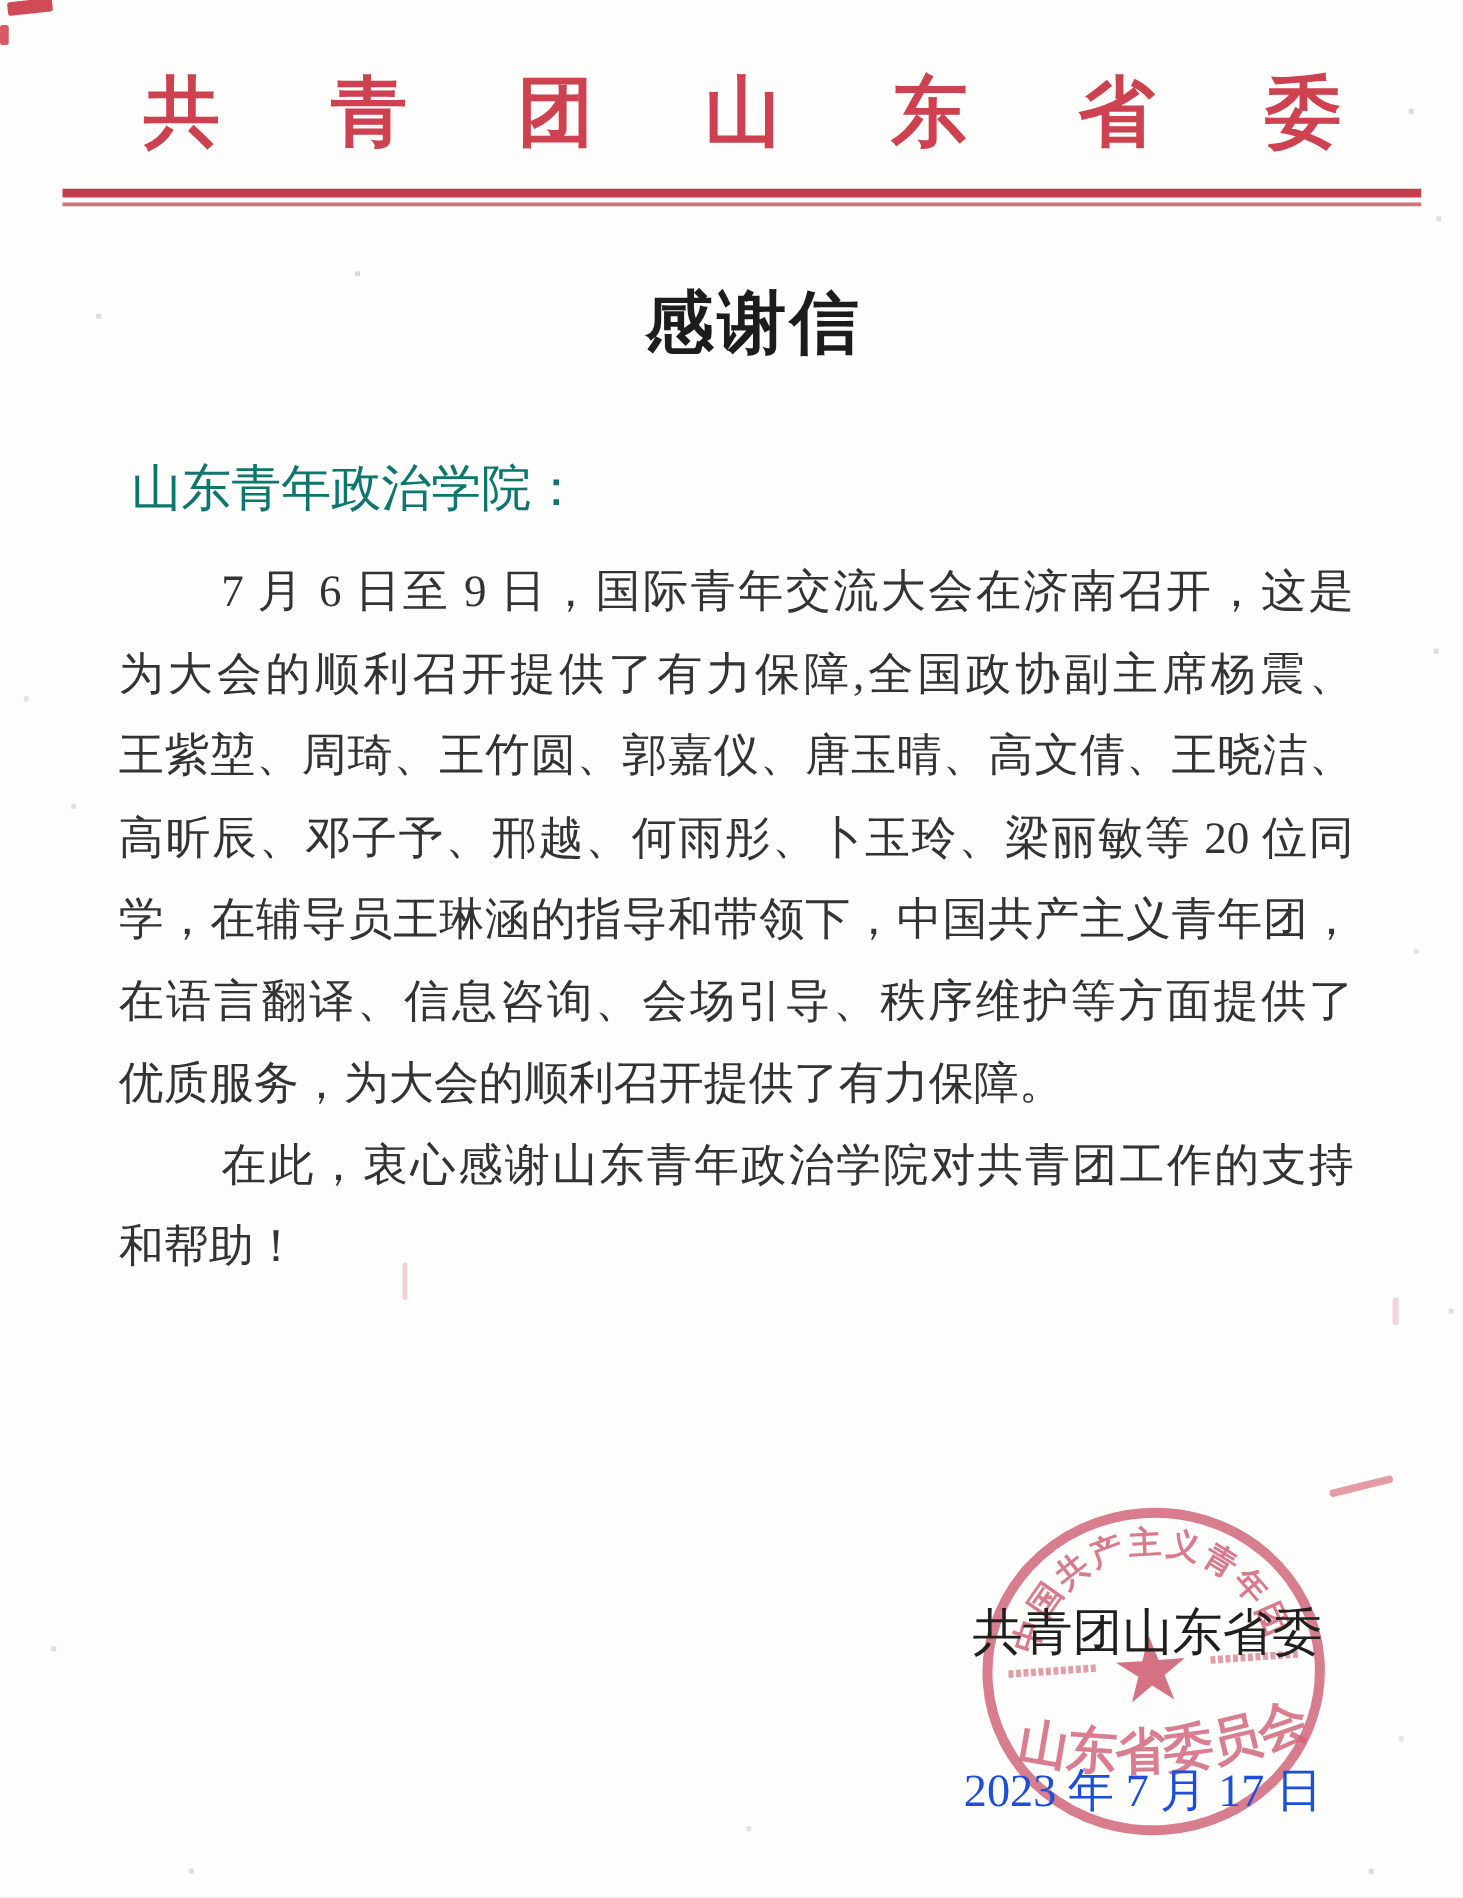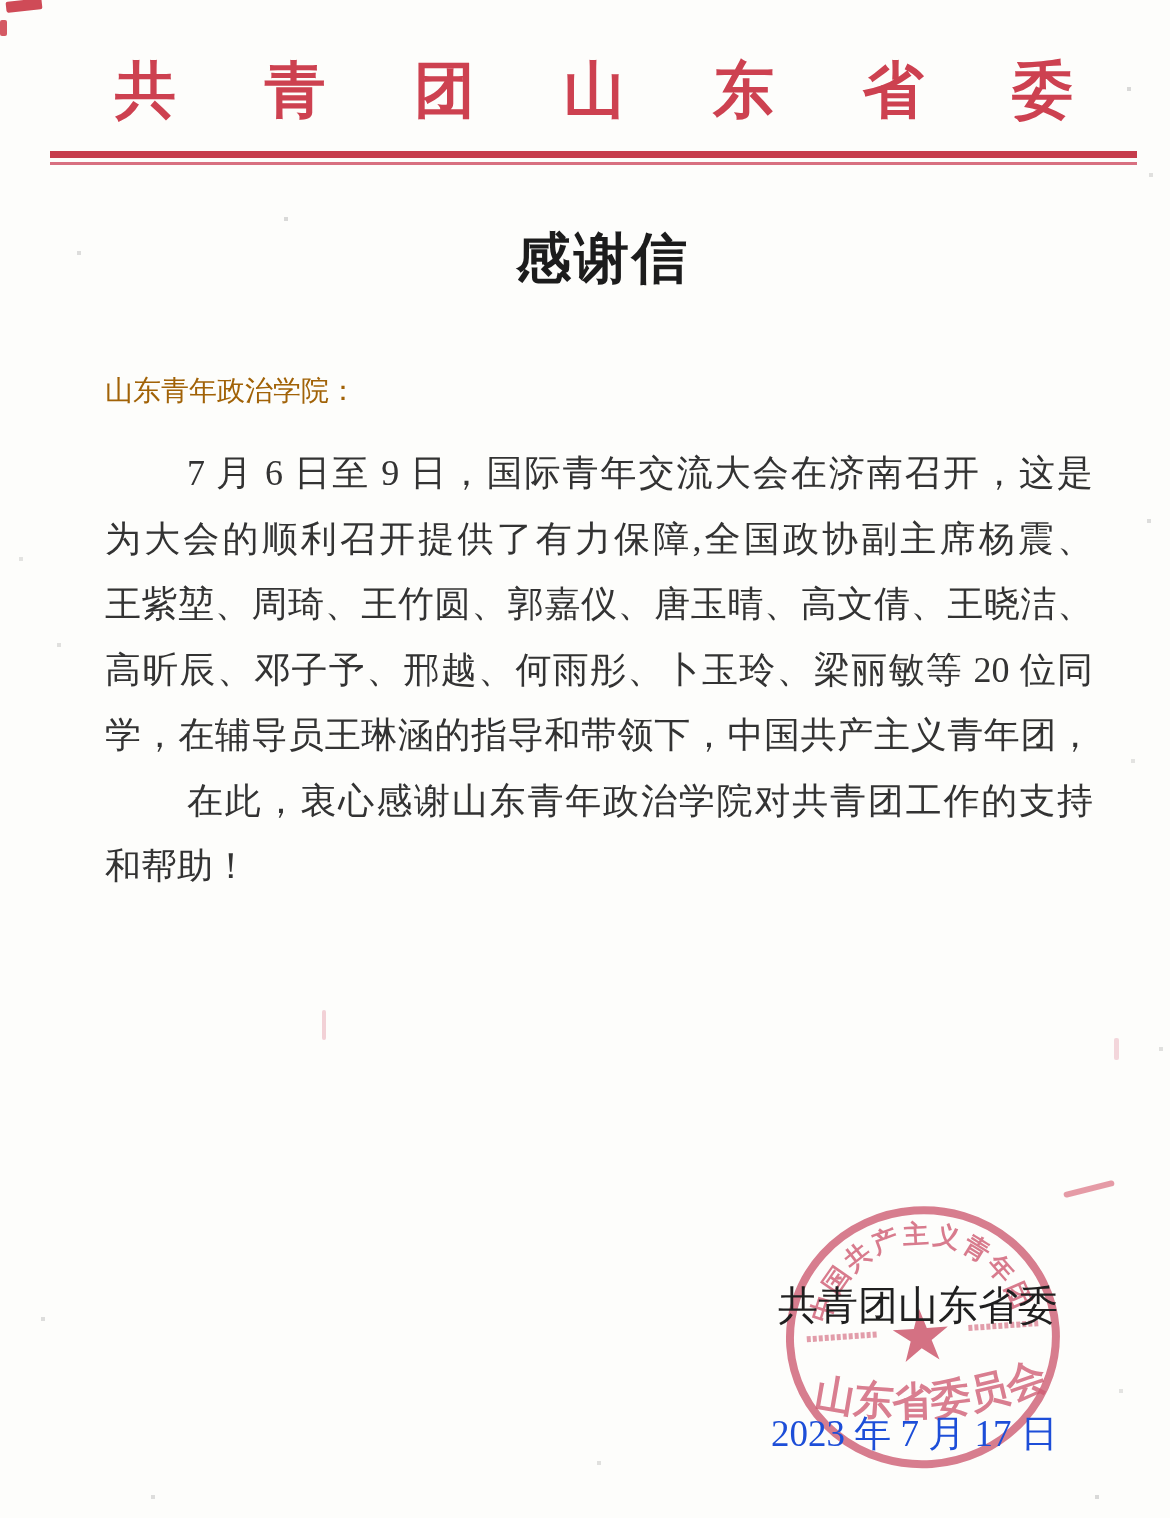--- a/index.html
+++ b/index.html
@@ -15,22 +15,22 @@
     font-size:61px;font-weight:bold;color:#cd4150;line-height:1;
   }
   .rule-thick{position:absolute;left:50px;top:151px;width:1087px;height:7px;background:#c63c4c;}
   .rule-thin{position:absolute;left:50px;top:162px;width:1087px;height:3px;background:#d87080;}
   
   .title{
     position:absolute;left:18px;top:229px;width:1170px;text-align:center;
     font-size:55px;font-weight:bold;letter-spacing:3px;color:#1c1c1c;line-height:1.1;
   }
   
-  .recipient{position:absolute;left:105px;top:358px;font-size:28px;line-height:65.5px;color:#a16207;}
-  .body{position:absolute;left:105px;top:441px;width:988px;font-size:36px;line-height:65.5px;color:#333;}
+  .recipient{position:absolute;left:105px;top:358px;font-size:40px;line-height:65.5px;color:#0f766e;}
+  .body{position:absolute;left:95px;top:441px;width:988px;font-size:36px;line-height:65.5px;color:#333;}
   .bline{min-height:65.5px;}
   .bline.just{text-align:justify;text-align-last:justify;}
   .bline.ind{text-indent:82px;}
   
   .sig-org{
     position:absolute;left:778px;top:1286px;width:272px;
     display:flex;justify-content:space-between;
     font-size:40px;color:#1f1f1f;z-index:3;line-height:1;
   }
   .sig-date{
@@ -92,20 +92,22 @@
 
   <div class="recipient">山东青年政治学院：</div>
 
   <div class="body">
 
   <div class="bline just ind">7 月 6 日至 9 日，国际青年交流大会在济南召开，这是</div>
       <div class="bline just">为大会的顺利召开提供了有力保障,全国政协副主席杨震、</div>
       <div class="bline just">王紫堃、周琦、王竹圆、郭嘉仪、唐玉晴、高文倩、王晓洁、</div>
       <div class="bline just">高昕辰、邓子予、邢越、何雨彤、卜玉玲、梁丽敏等 20 位同</div>
       <div class="bline just">学，在辅导员王琳涵的指导和带领下，中国共产主义青年团，</div>
+      <div class="bline just">在语言翻译、信息咨询、会场引导、秩序维护等方面提供了</div>
+      <div class="bline">优质服务，为大会的顺利召开提供了有力保障。</div>
       <div class="bline just ind">在此，衷心感谢山东青年政治学院对共青团工作的支持</div>
       <div class="bline">和帮助！</div>
     </div>
 
   <svg class="seal" viewBox="0 0 286 272" xmlns="http://www.w3.org/2000/svg">
     <defs>
       <path id="arcTop" d="M 46 117 A 96 96 0 0 1 234 117"></path>
       <path id="arcBottom" d="M 22 194 Q 140 230 258 194"></path>
     </defs>
     <ellipse cx="140" cy="135" rx="133" ry="127" fill="none" stroke="#c94f66" stroke-width="8" stroke-opacity="0.8"></ellipse>

